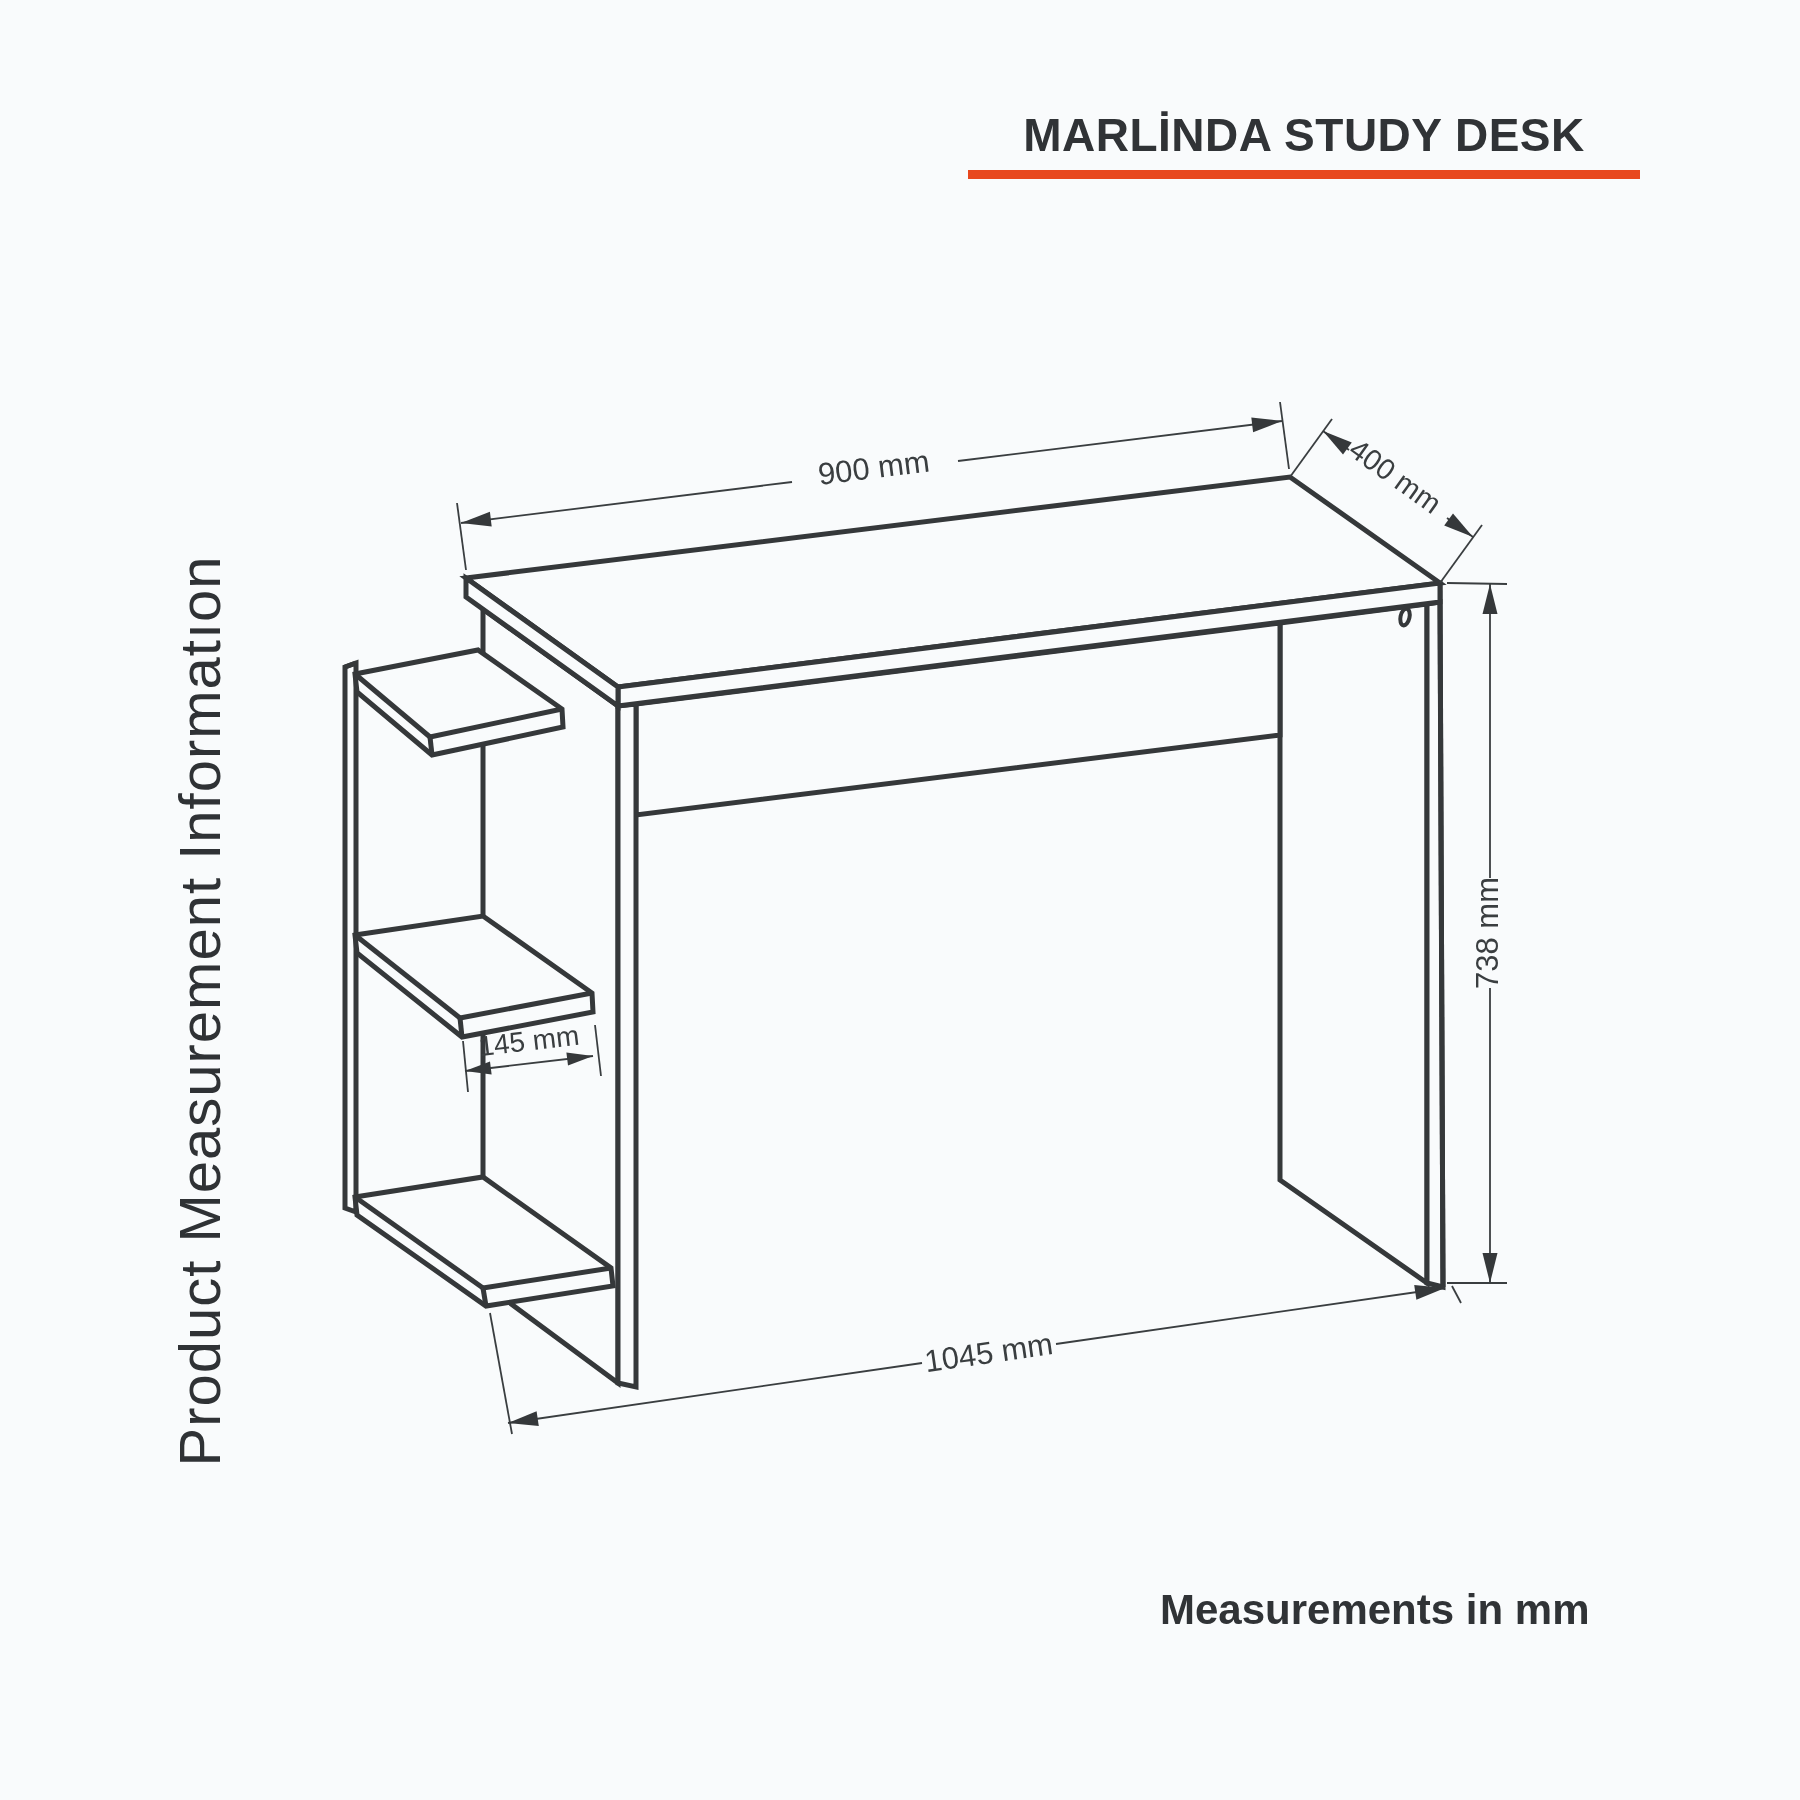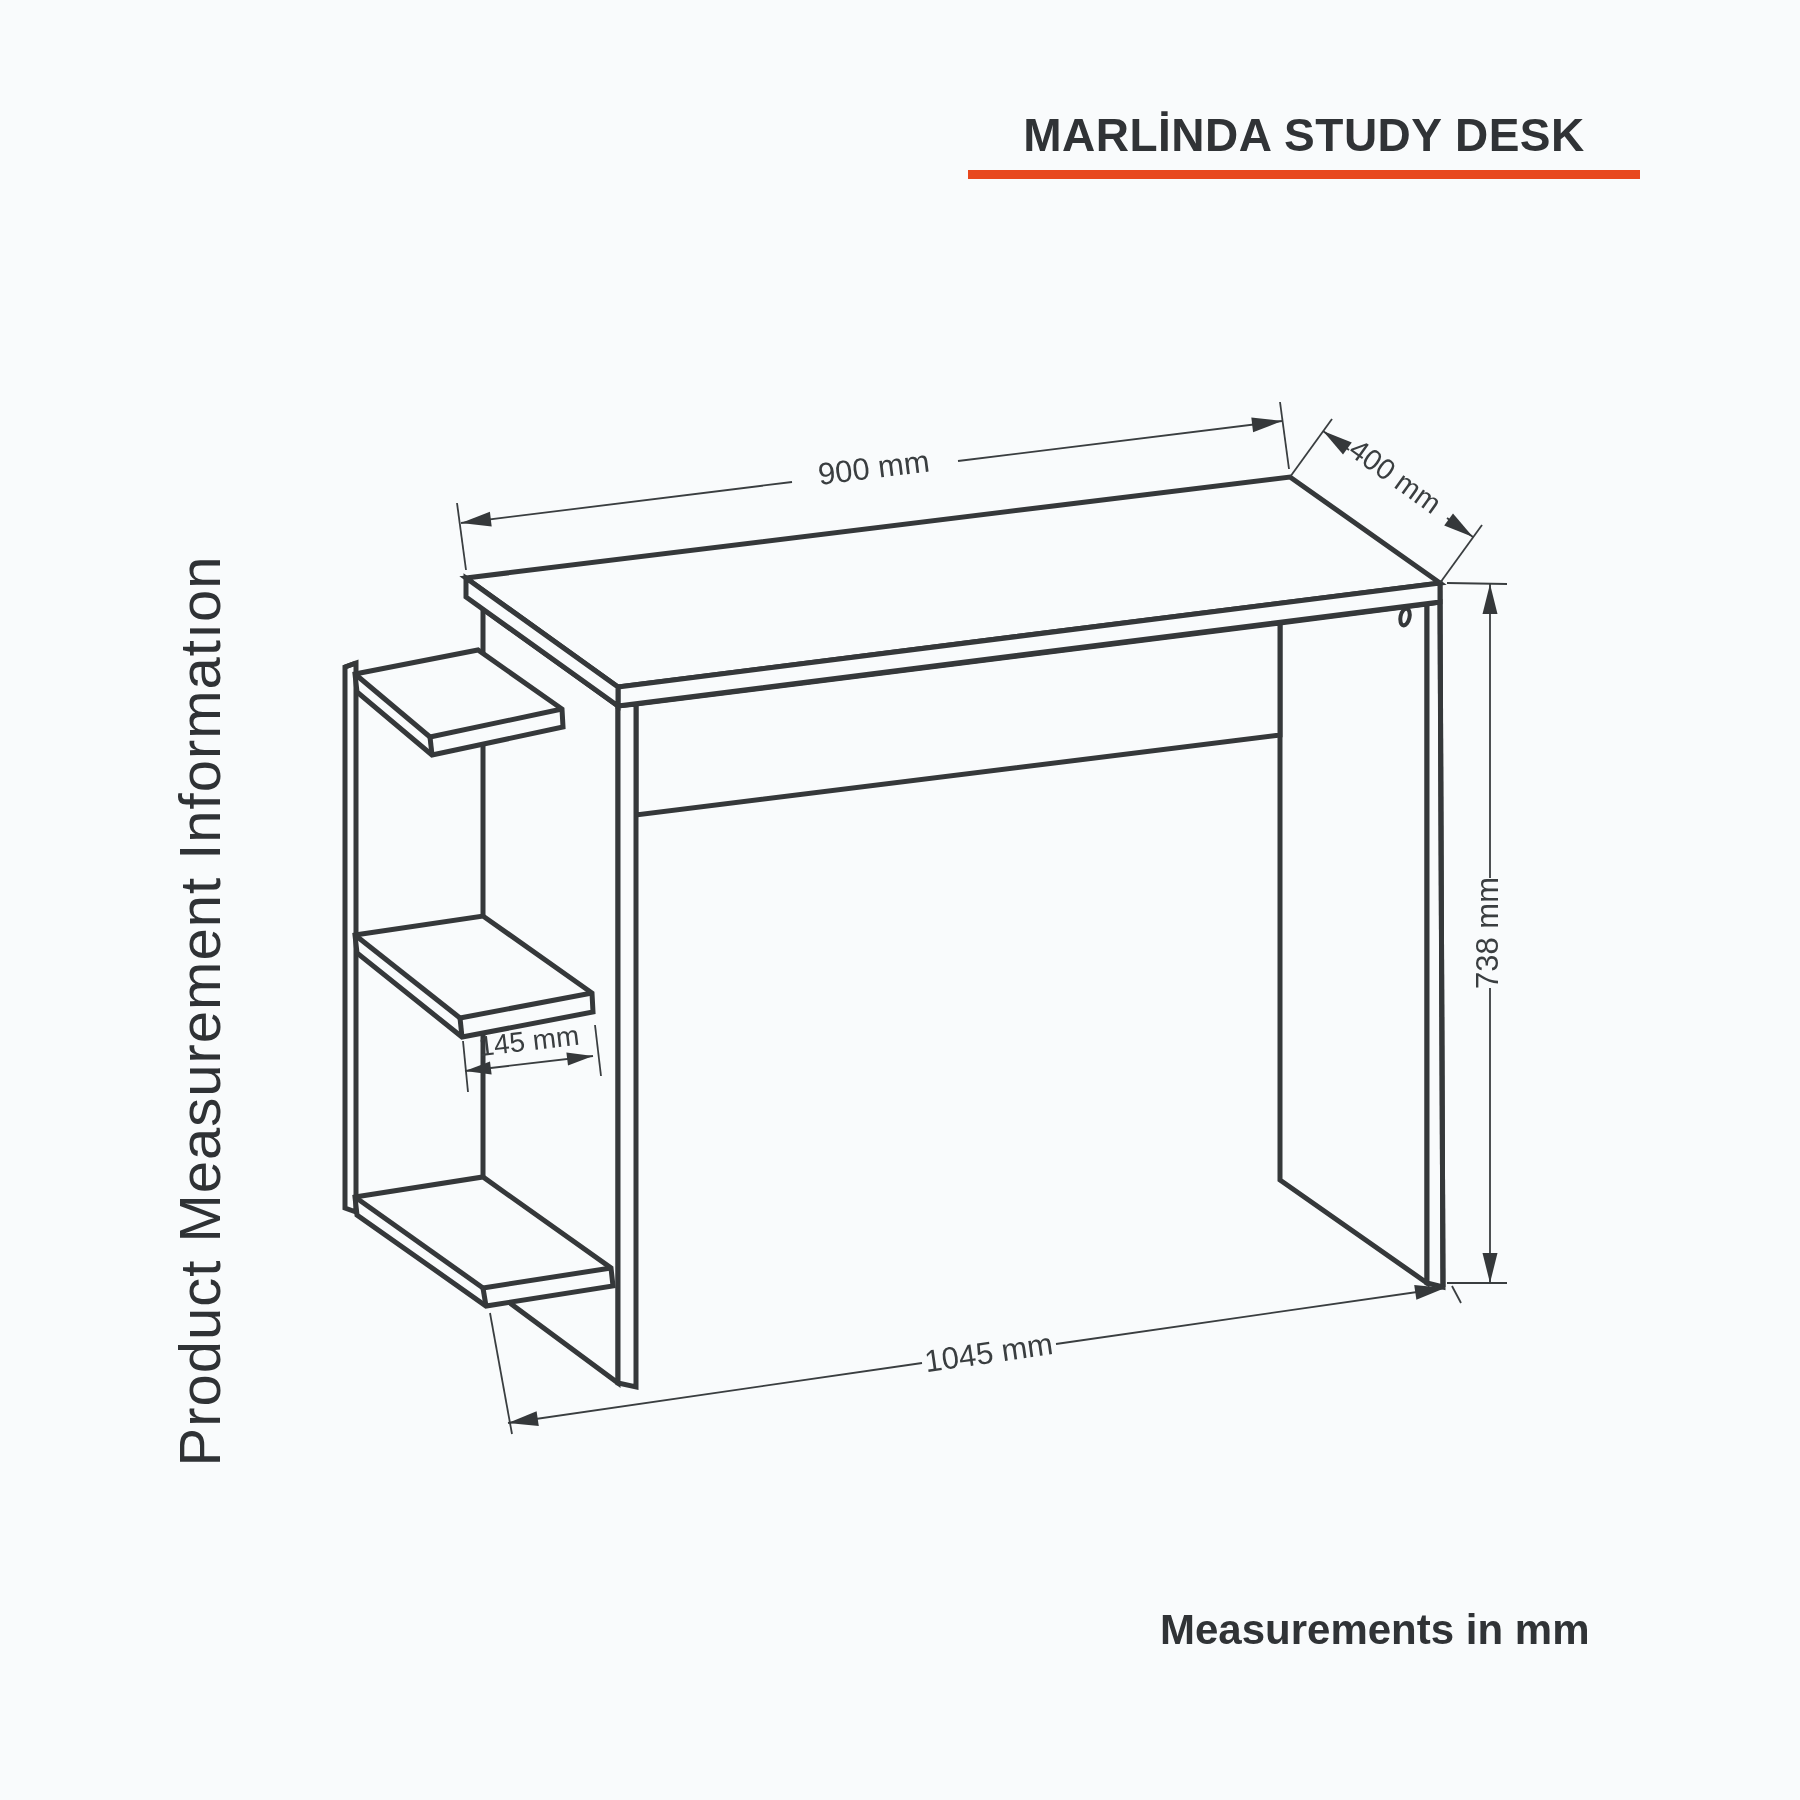--- a/index.html
+++ b/index.html
@@ -20,21 +20,21 @@
     position:absolute;left:968px;top:170px;width:672px;height:9px;
   }
   .side-label{
     position:absolute;left:-303px;top:980px;width:1000px;height:62px;
     transform:rotate(-90deg);transform-origin:500px 31px;
     text-align:center;font-size:58px;font-weight:400;color:#2f3235;
     letter-spacing:1px;white-space:nowrap;
   }
   .footer-note{
     position:absolute;left:1160px;top:1586px;
-    font-size:42px;font-weight:bold;color:#303336;white-space:nowrap;margin-top:20px;
+    font-size:42px;font-weight:bold;color:#303336;white-space:nowrap;
   }
   svg{position:absolute;left:0;top:0;}
   .face{fill:#f9fbfc;stroke:#35383a;stroke-width:5;stroke-linejoin:miter;}
   .edge{fill:none;stroke:#35383a;stroke-width:5;}
   .dim{fill:none;stroke:#3a3e40;stroke-width:1.8;}
   .ah{fill:#35383a;stroke:none;}
   .dimtext{fill:#3a3e40;font-family:"Liberation Sans",sans-serif;}
 </style>
 </head>
 <body style="background: rgb(249, 251, 252);">

